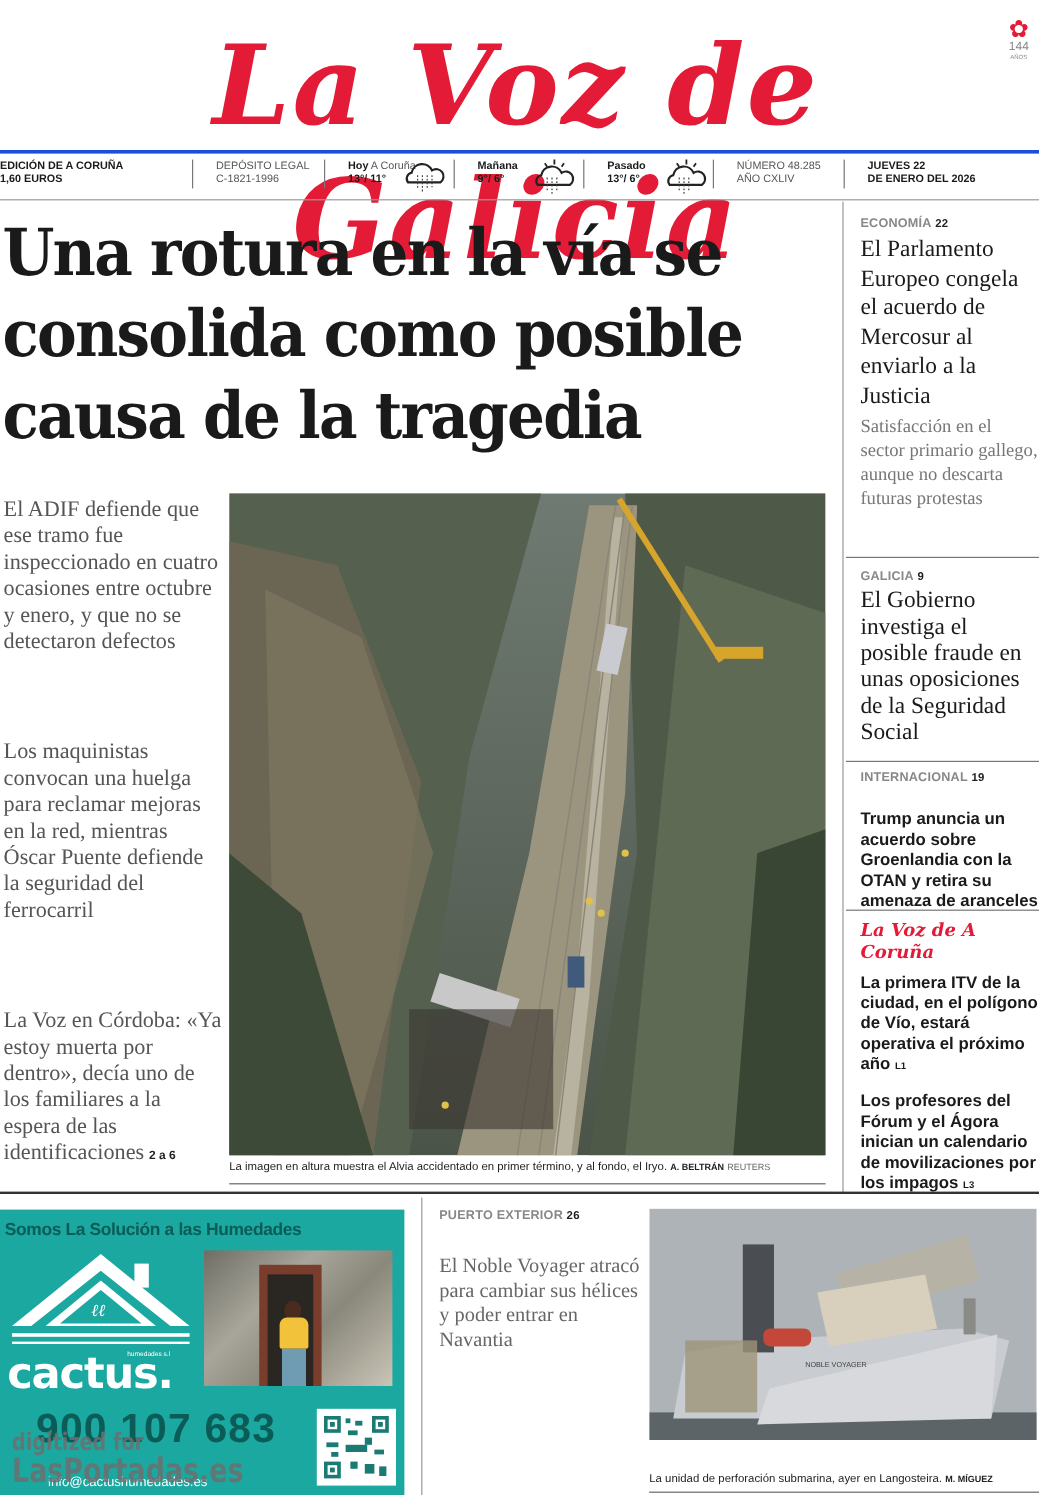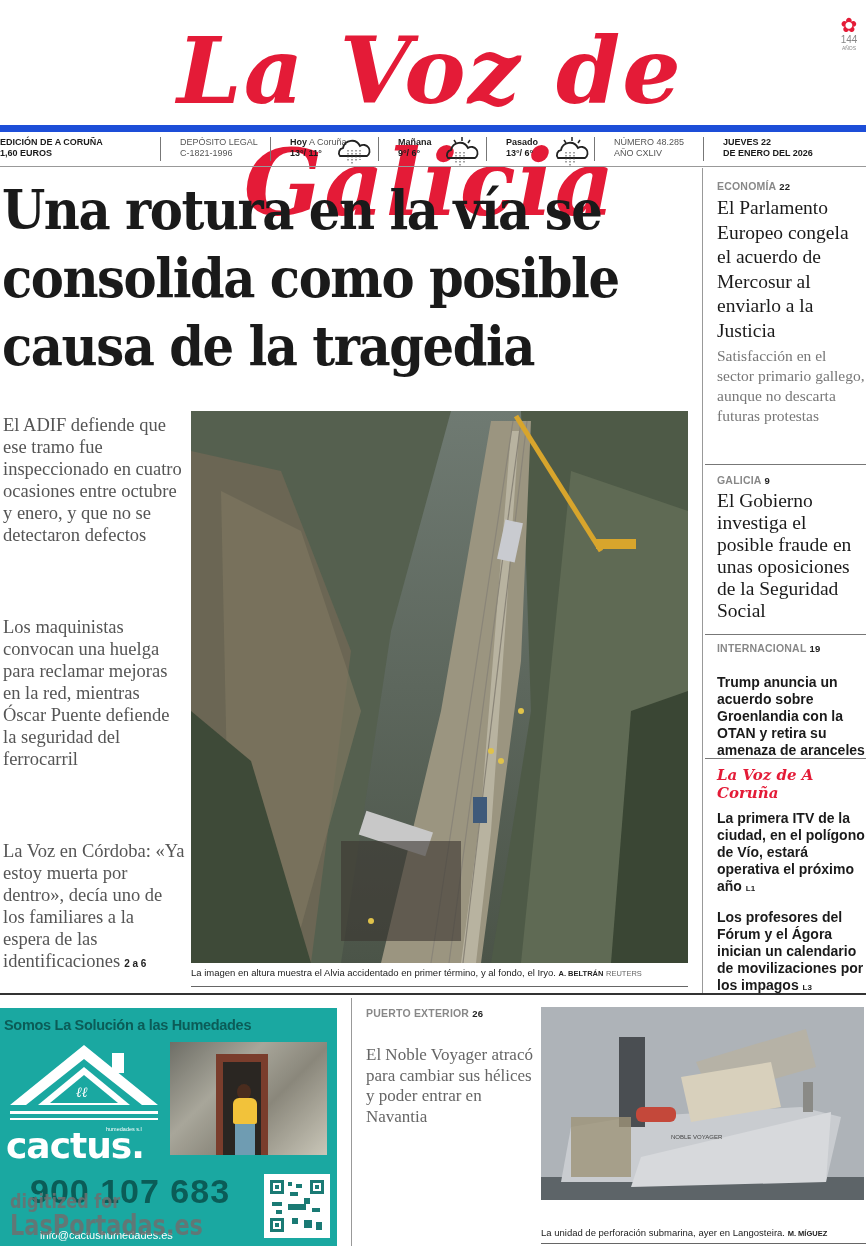--- a/index.html
+++ b/index.html
@@ -11,21 +11,21 @@
   .logo { position: absolute; left: 60px; top: 2px; width: 740px; height: 112px;
     font-family: "DejaVu Serif", serif; font-weight: bold; font-style: italic;
     font-size: 92px; line-height: 112px; color: #e41b37; letter-spacing: 2px; text-align: center; }
   .anniv { position: absolute; left: 832px; top: 2px; width: 34px; text-align: center; }
   .anniv .flower { color: #e41b37; font-size: 20px; line-height: 20px; }
   .anniv .num { font-family: "Liberation Sans", sans-serif; font-size: 10px; color: #888; line-height: 10px; }
   .anniv .yrs { font-family: "Liberation Sans", sans-serif; font-size: 5px; color: #888; line-height: 6px; }
 
   
   .infobar { position: absolute; left: 0; top: 125px; width: 866px; height: 42px;
-    border-top: 7px solid #1d4ed8; border-bottom: 1px solid #999; font-family: "Liberation Sans", sans-serif; font-size: 9px; line-height: 11px; }
+    border-top: 3px solid #1d4ed8; border-bottom: 1px solid #999; font-family: "Liberation Sans", sans-serif; font-size: 9px; line-height: 11px; }
   .ib { position: absolute; top: 5px; }
   .ib.sep { border-left: 1px solid #777; padding-left: 19px; height: 24px; }
   .ib b { font-weight: bold; }
   .ib .light { color: #555; }
   .wicon { position: absolute; top: 4px; width: 40px; height: 30px; }
 
   
   .headline { position: absolute; left: 2px; top: 176px; width: 680px;
     font-family: "DejaVu Serif", serif; font-weight: bold; font-size: 54px; line-height: 68px;
     letter-spacing: -1.6px; color: #1a1a1a; transform: scaleX(0.92); transform-origin: left top; width: 740px; }

